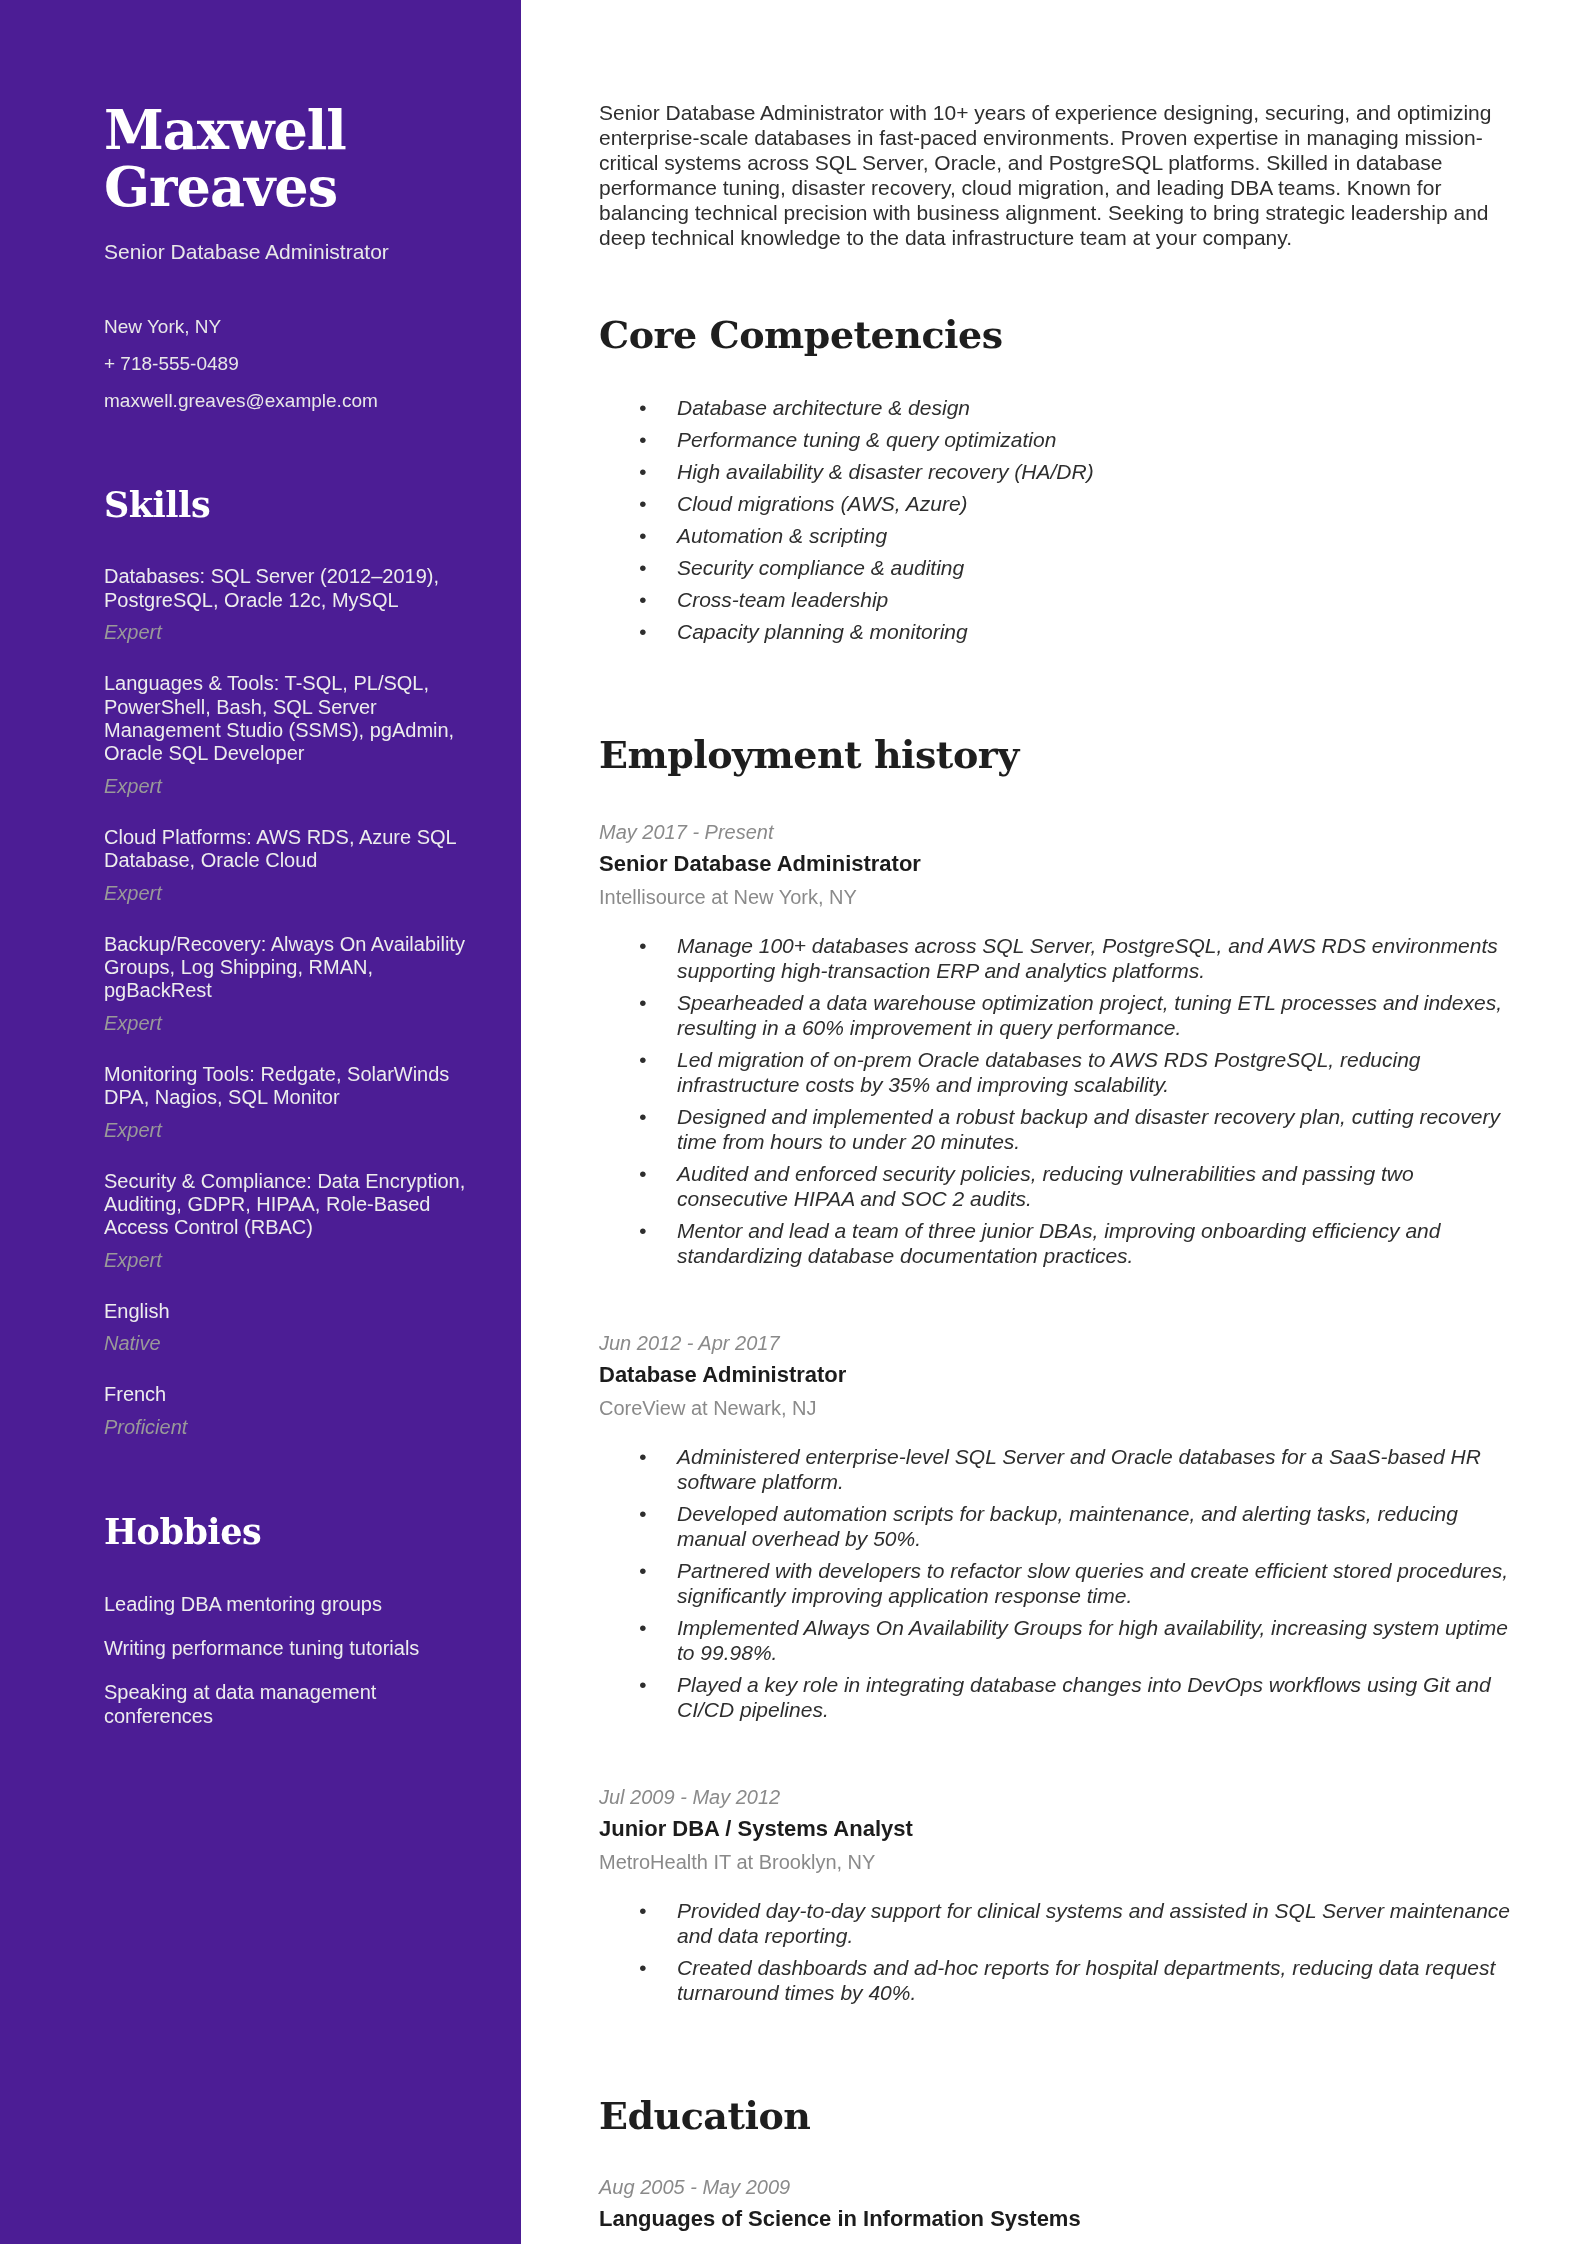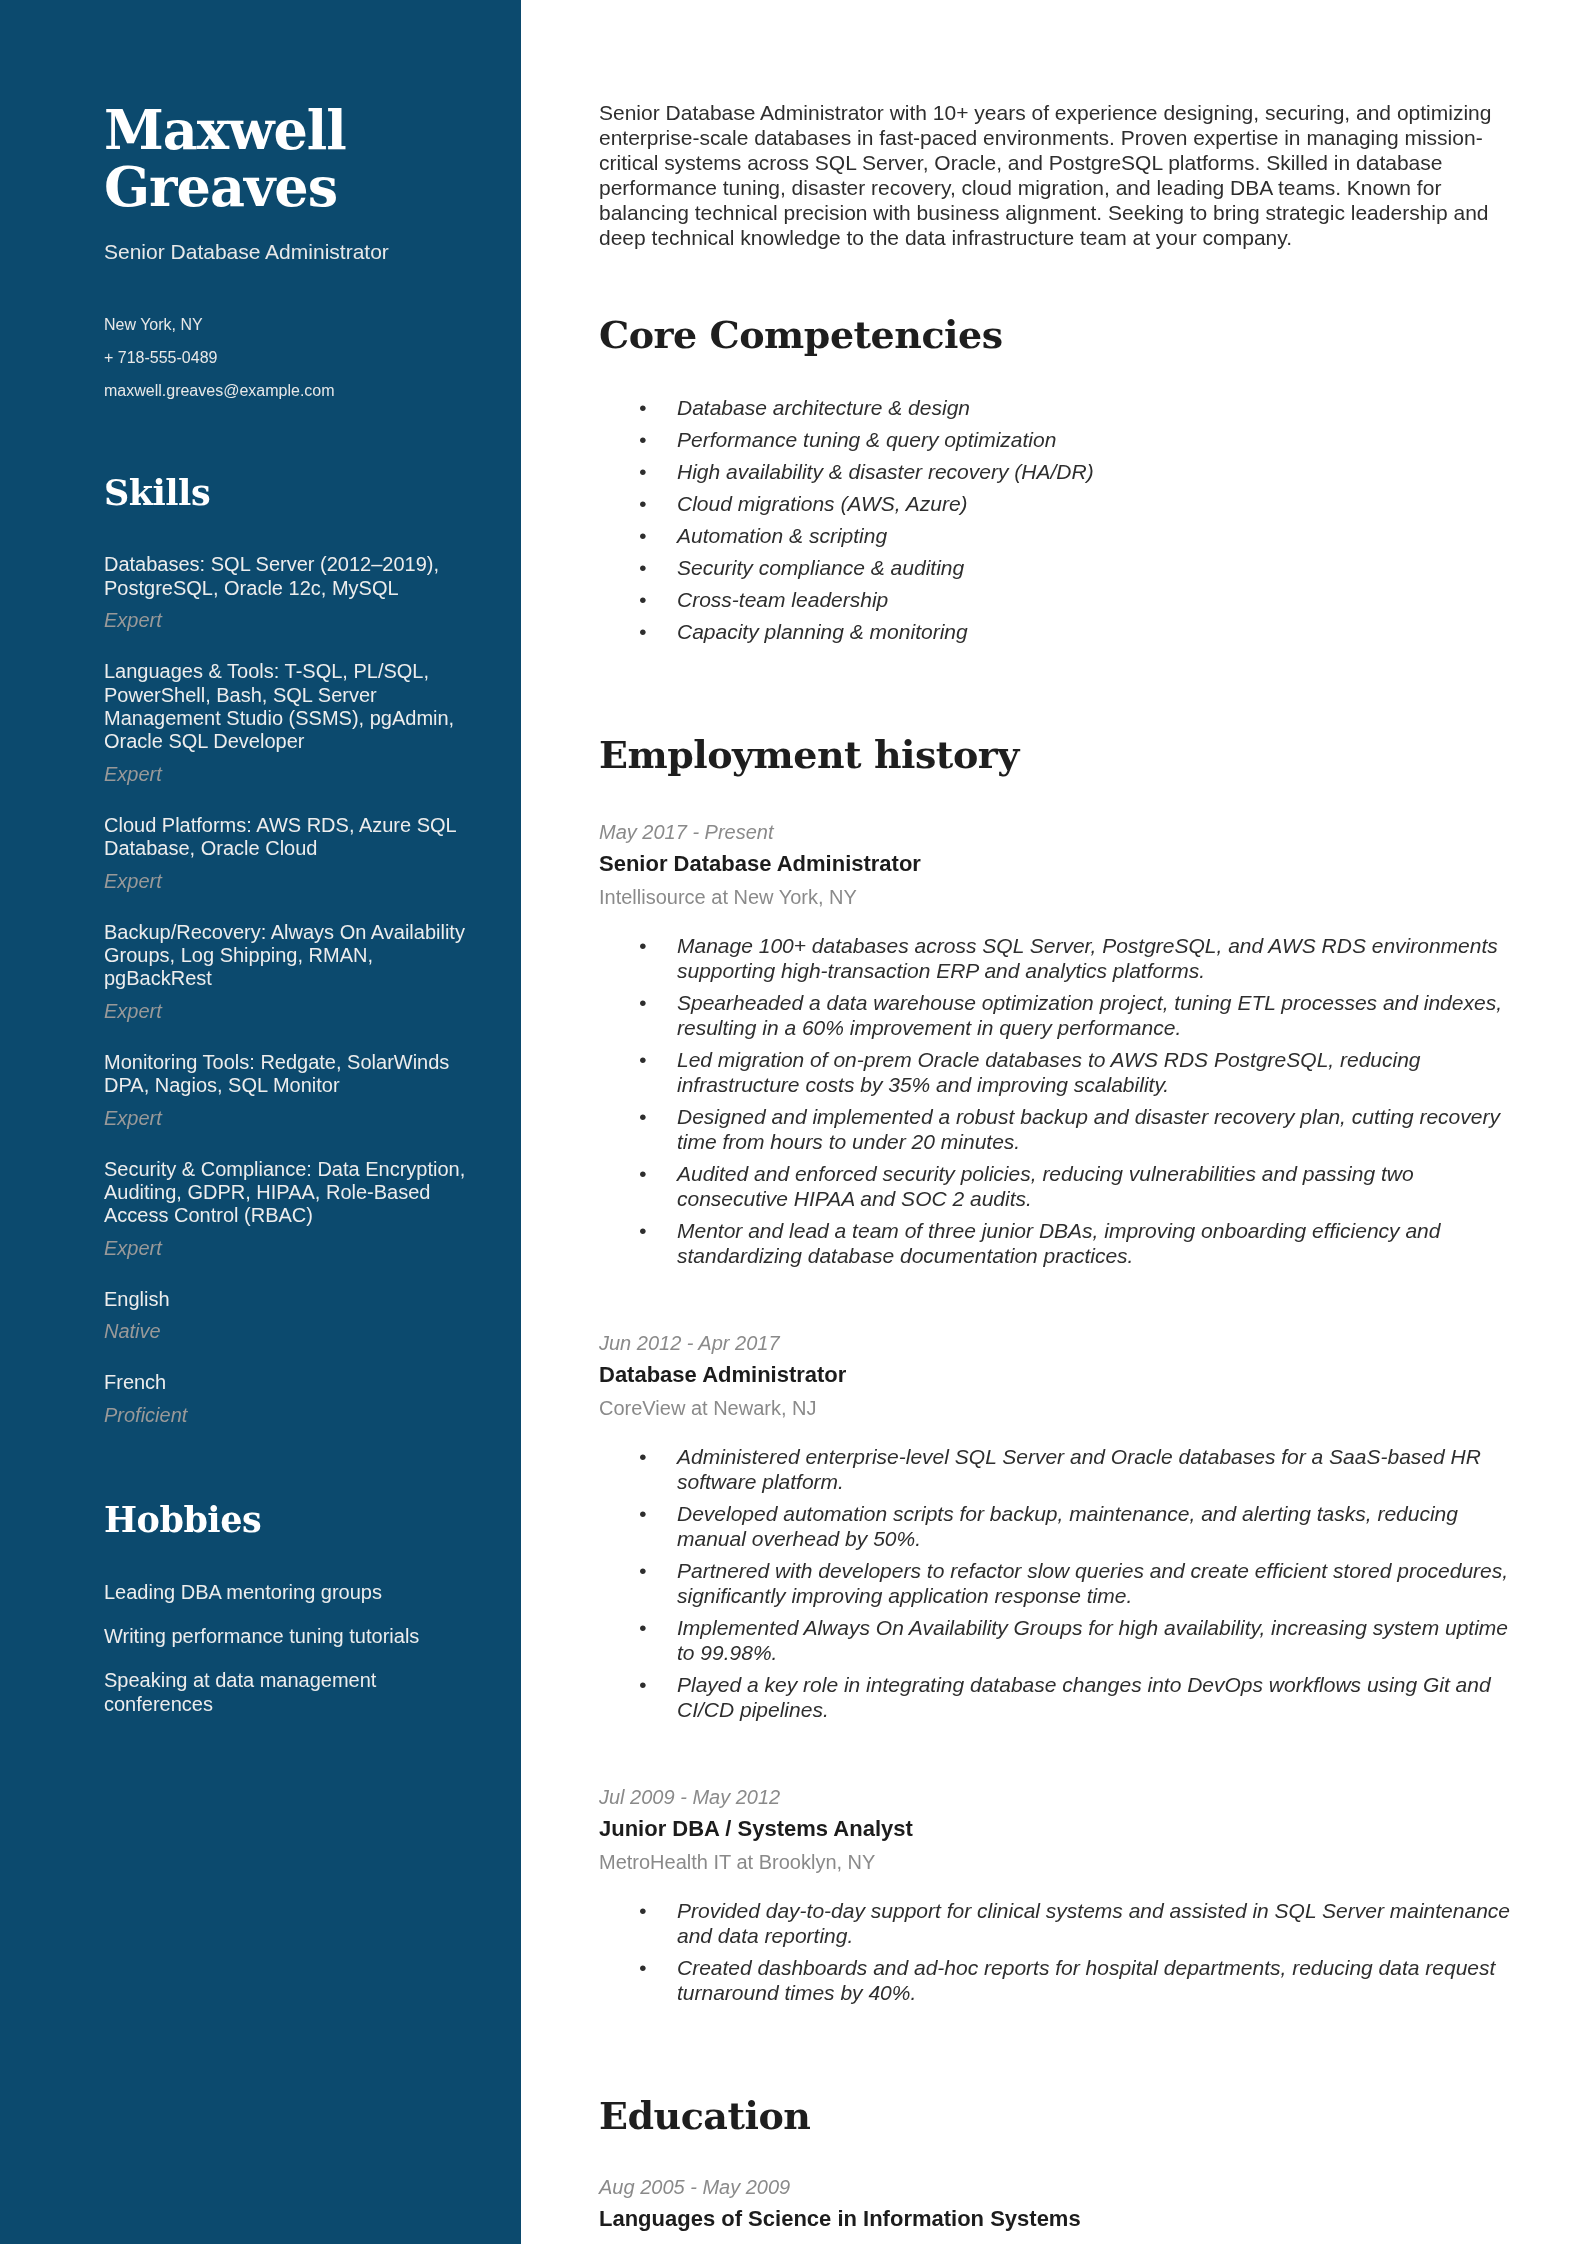--- a/index.html
+++ b/index.html
@@ -8,39 +8,39 @@
     font-family: "Liberation Sans", sans-serif;
     background: #ffffff;
     overflow: hidden;
     display: flex;
   }
   
   .sidebar {
     width: 521px;
     min-width: 521px;
     height: 2244px;
-    background: #0c4a6e;
+    background: #4c1d95;
     color: #ededed;
     padding: 102px 48px 0 104px;
   }
   .name {
     font-family: "DejaVu Serif", serif;
     font-weight: 700;
     font-size: 54px;
     line-height: 1.06;
     color: #ffffff;
     letter-spacing: -1px;
     margin-bottom: 24px;
   }
   .job-subtitle {
     font-size: 21px;
     color: #e8e8e8;
     margin-bottom: 52px;
   }
-  .contact div { font-size: 16px; color: #e8e8e8; margin-bottom: 15px; margin-top: 11px; }
+  .contact div { font-size: 19px; color: #e8e8e8; margin-bottom: 15px; margin-top: 11px; }
   .side-section-heading {
     font-family: "DejaVu Serif", serif;
     font-weight: 700;
     font-size: 35px;
     color: #ffffff;
     letter-spacing: -0.5px;
     margin-top: 72px;
     margin-bottom: 40px;
   }
   .skill-item { margin-bottom: 28px; }

